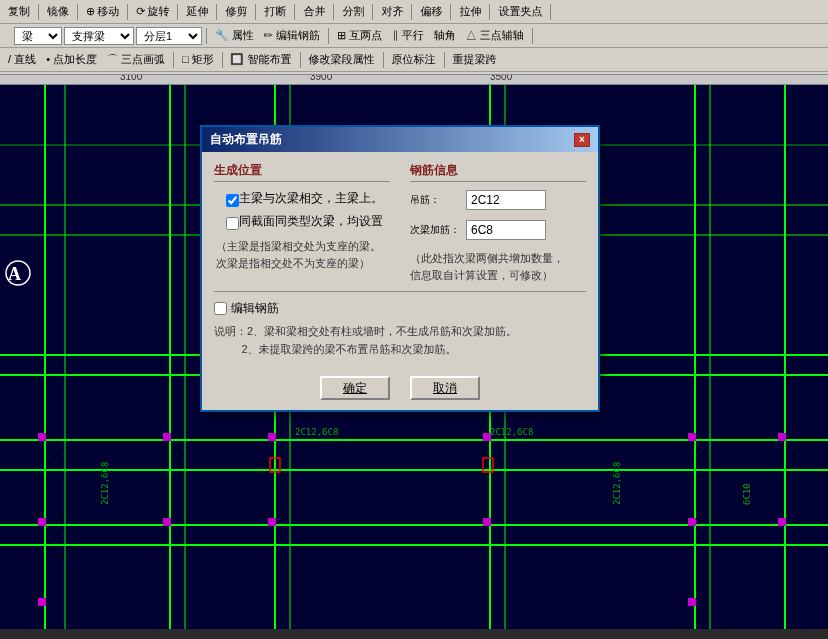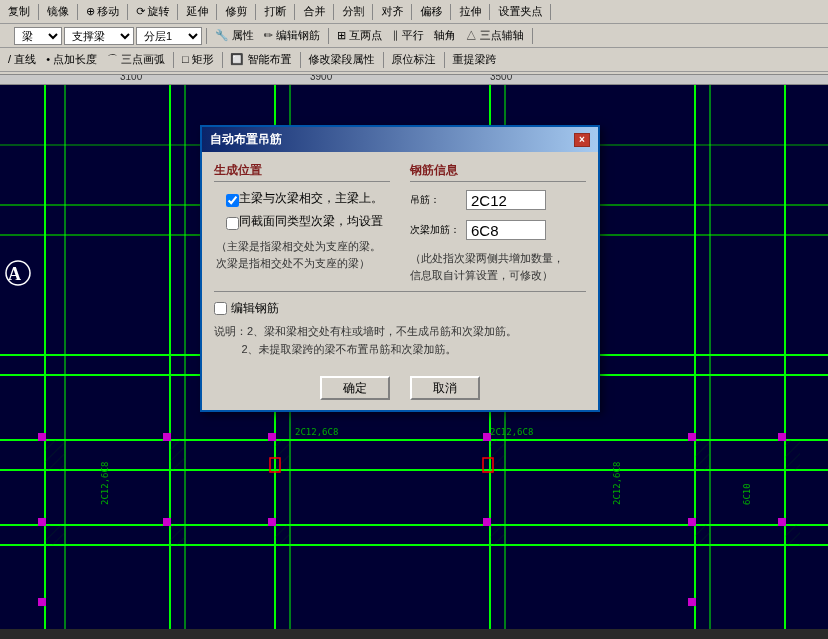--- a/index.html
+++ b/index.html
@@ -207,21 +207,21 @@
       font-size: 10px;
       min-width: 50px;
     }
 
     .rebar-input {
       width: 80px;
       height: 20px;
       border: 1px solid #888;
       background: white;
       padding: 1px 4px;
-      font-size: 15px;
+      font-size: 12px;
     }
 
     .rebar-note {
       font-size: 11px;
       color: #333;
       line-height: 1.5;
       margin-top: 4px;
     }
 
     .divider {
@@ -243,20 +243,21 @@
       color: #333;
       line-height: 1.6;
       margin-top: 4px;
     }
 
     .dialog-footer {
       display: flex;
       justify-content: center;
       gap: 20px;
       padding: 8px 4px 10px;
+      text-decoration: underline;
     }
 
     .dialog-btn {
       width: 70px;
       height: 24px;
       background: #d4d0c8;
       border: 2px solid;
       border-top-color: #ffffff;
       border-left-color: #ffffff;
       border-bottom-color: #808080;

